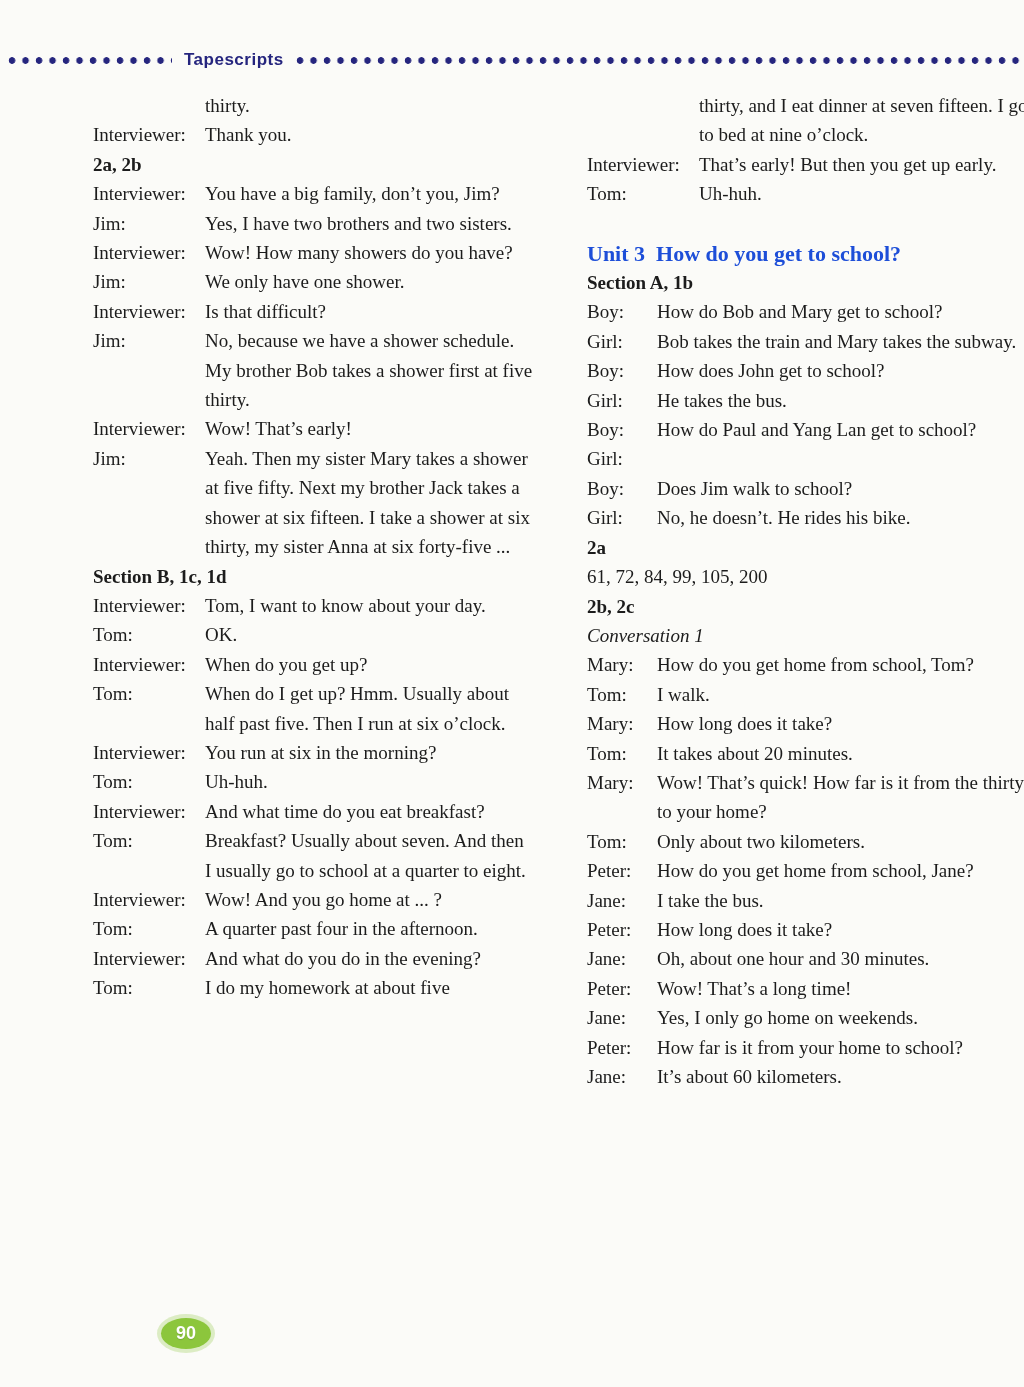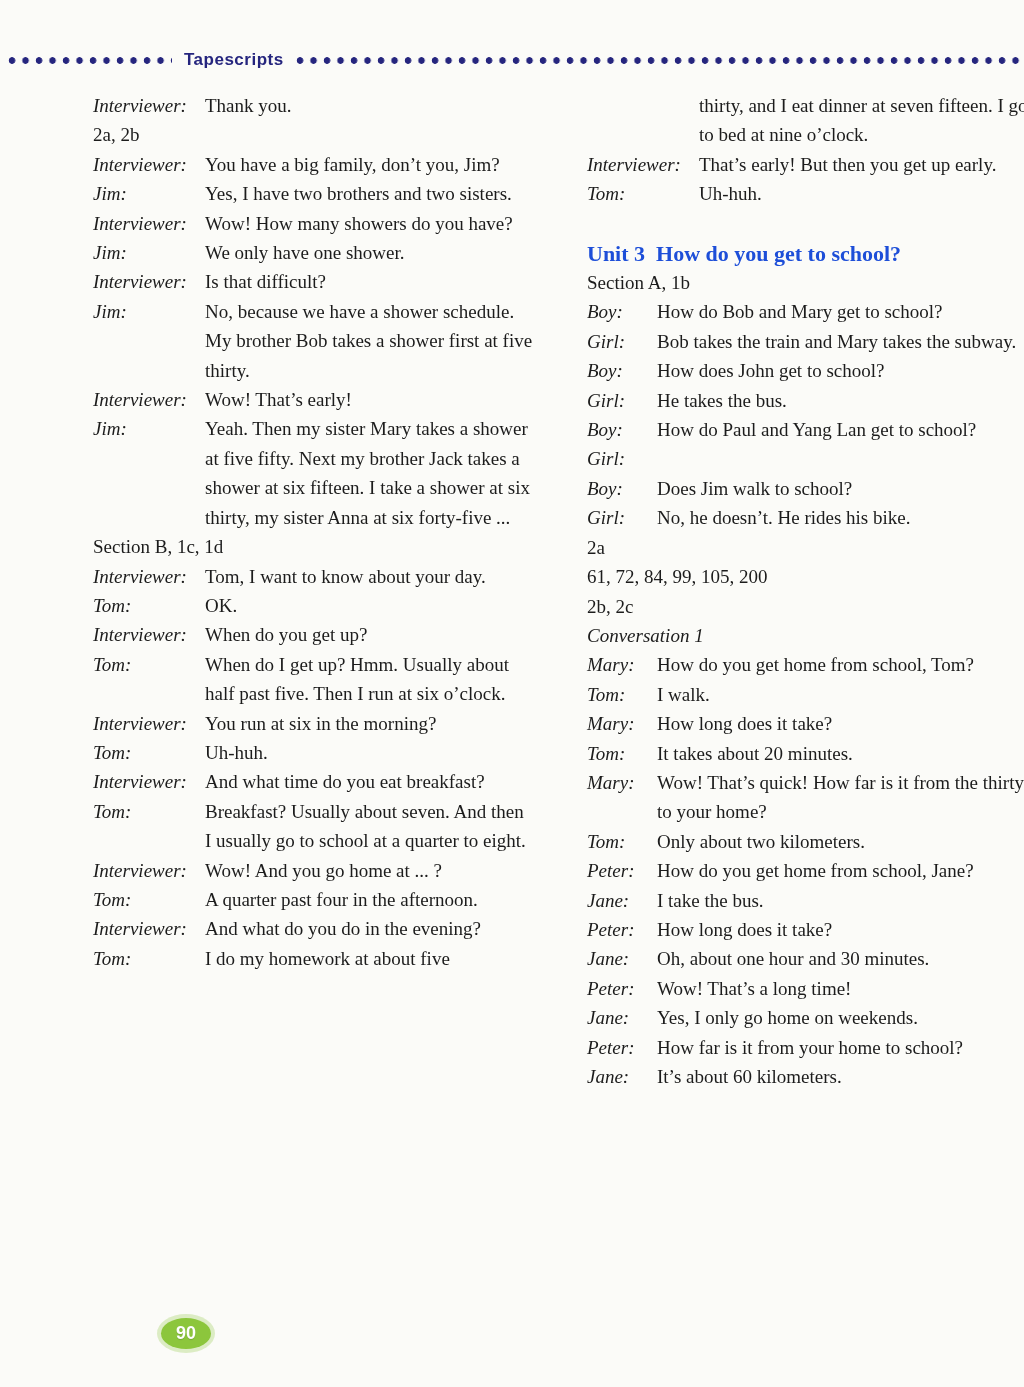--- a/index.html
+++ b/index.html
@@ -55,30 +55,29 @@
     position: absolute;
     top: 91px;
     font-size: 19px;
     line-height: 29.4px;
   }
   .col-left  { left: 93px;  width: 440px; }
   .col-right { left: 563px; width: 452px; margin-left: 24px; }
 
   .row { display: flex; }
   .speaker {
-    font-style: italic;
     flex-shrink: 0;
   }
   .col-left  .speaker { width: 112px; }
   .col-right .speaker { width: 70px; }
   .col-right .row.wide .speaker { width: 112px; }
   .speech { flex: 1; }
 
   .heading {
-    font-weight: normal;
+    font-weight: bold;
   }
   .unit-heading {
     font-weight: bold;
     color: #1d4ed8;
     white-space: pre-wrap;
     margin-top: 30px;
     font-size: 22px;
   }
   .conv-heading {
     font-weight: normal;
@@ -110,20 +109,24 @@
 <body>
 
 <div class="header">
   <div class="dotline left"></div>
   <div class="header-title">Tapescripts</div>
   <div class="dotline right"></div>
 </div>
 
 <div class="col col-left" id="col-left">
     <div class="row">
+      <span class="speaker"></span>
+      <span class="speech">thirty.</span>
+    </div>
+    <div class="row">
       <span class="speaker">Interviewer:</span>
       <span class="speech">Thank you.</span>
     </div>
     <div class="heading">2a, 2b</div>
     <div class="row">
       <span class="speaker">Interviewer:</span>
       <span class="speech">You have a big family, don’t you, Jim?</span>
     </div>
     <div class="row">
       <span class="speaker">Jim:</span>

